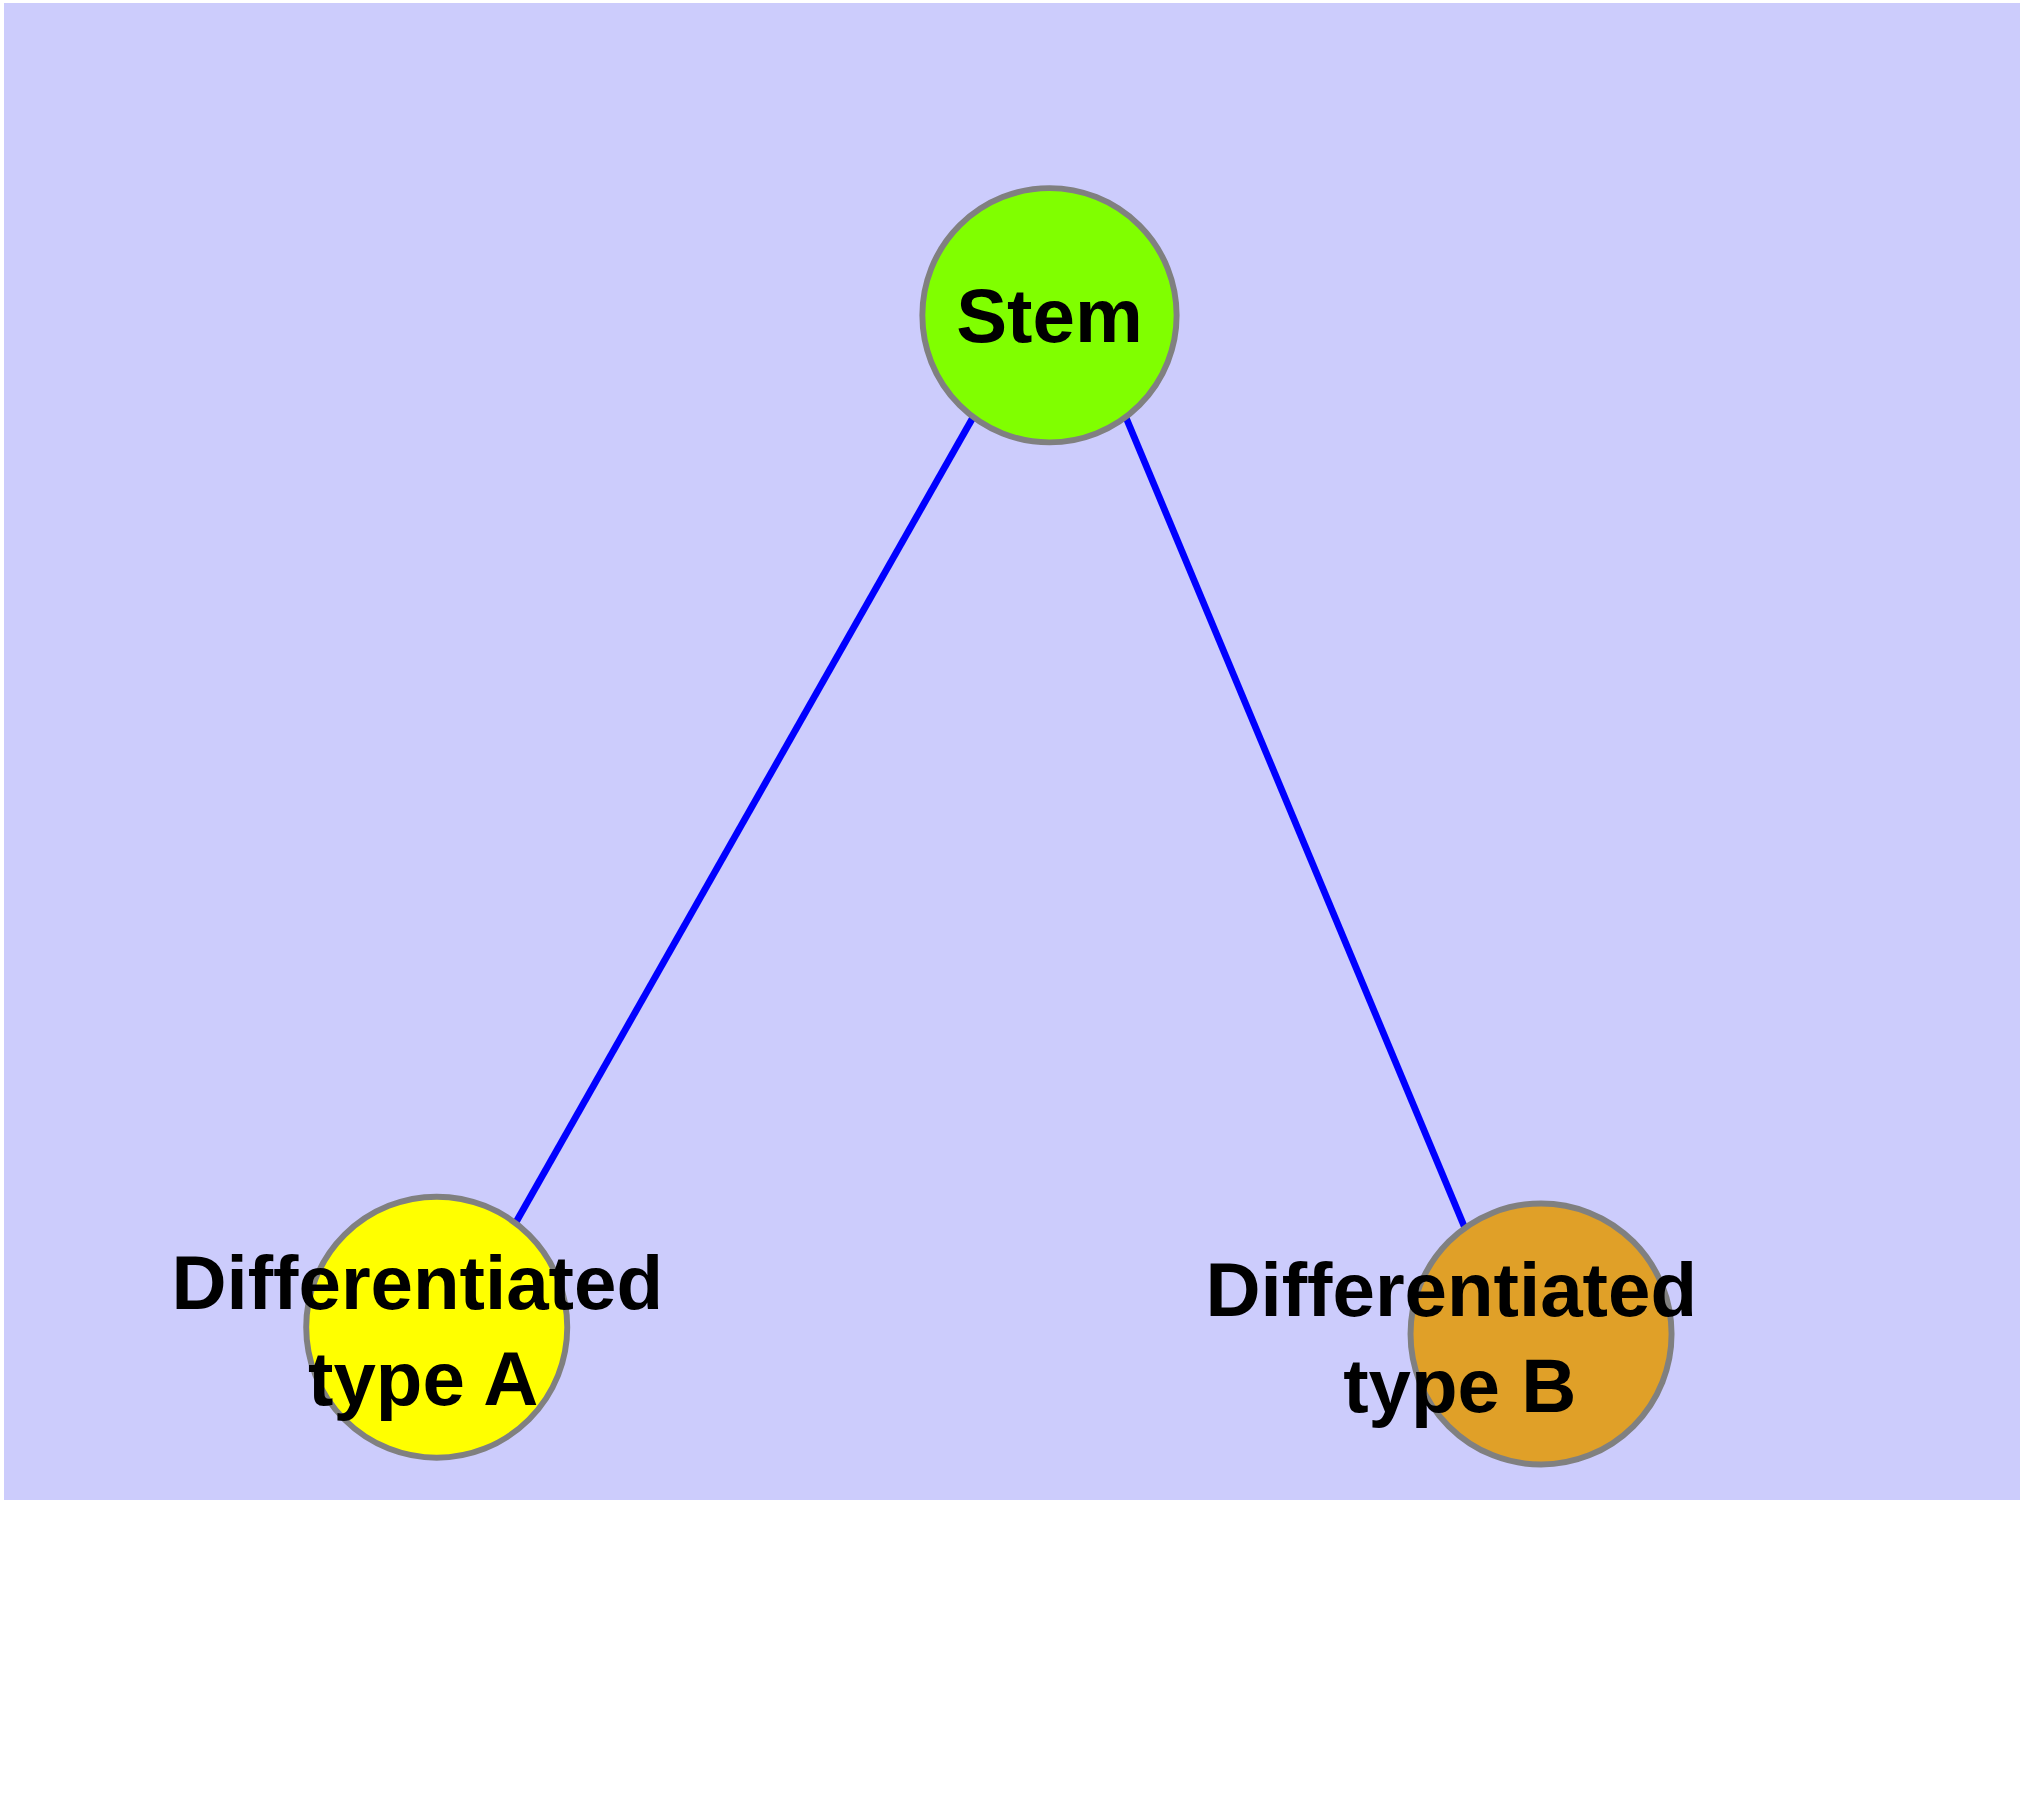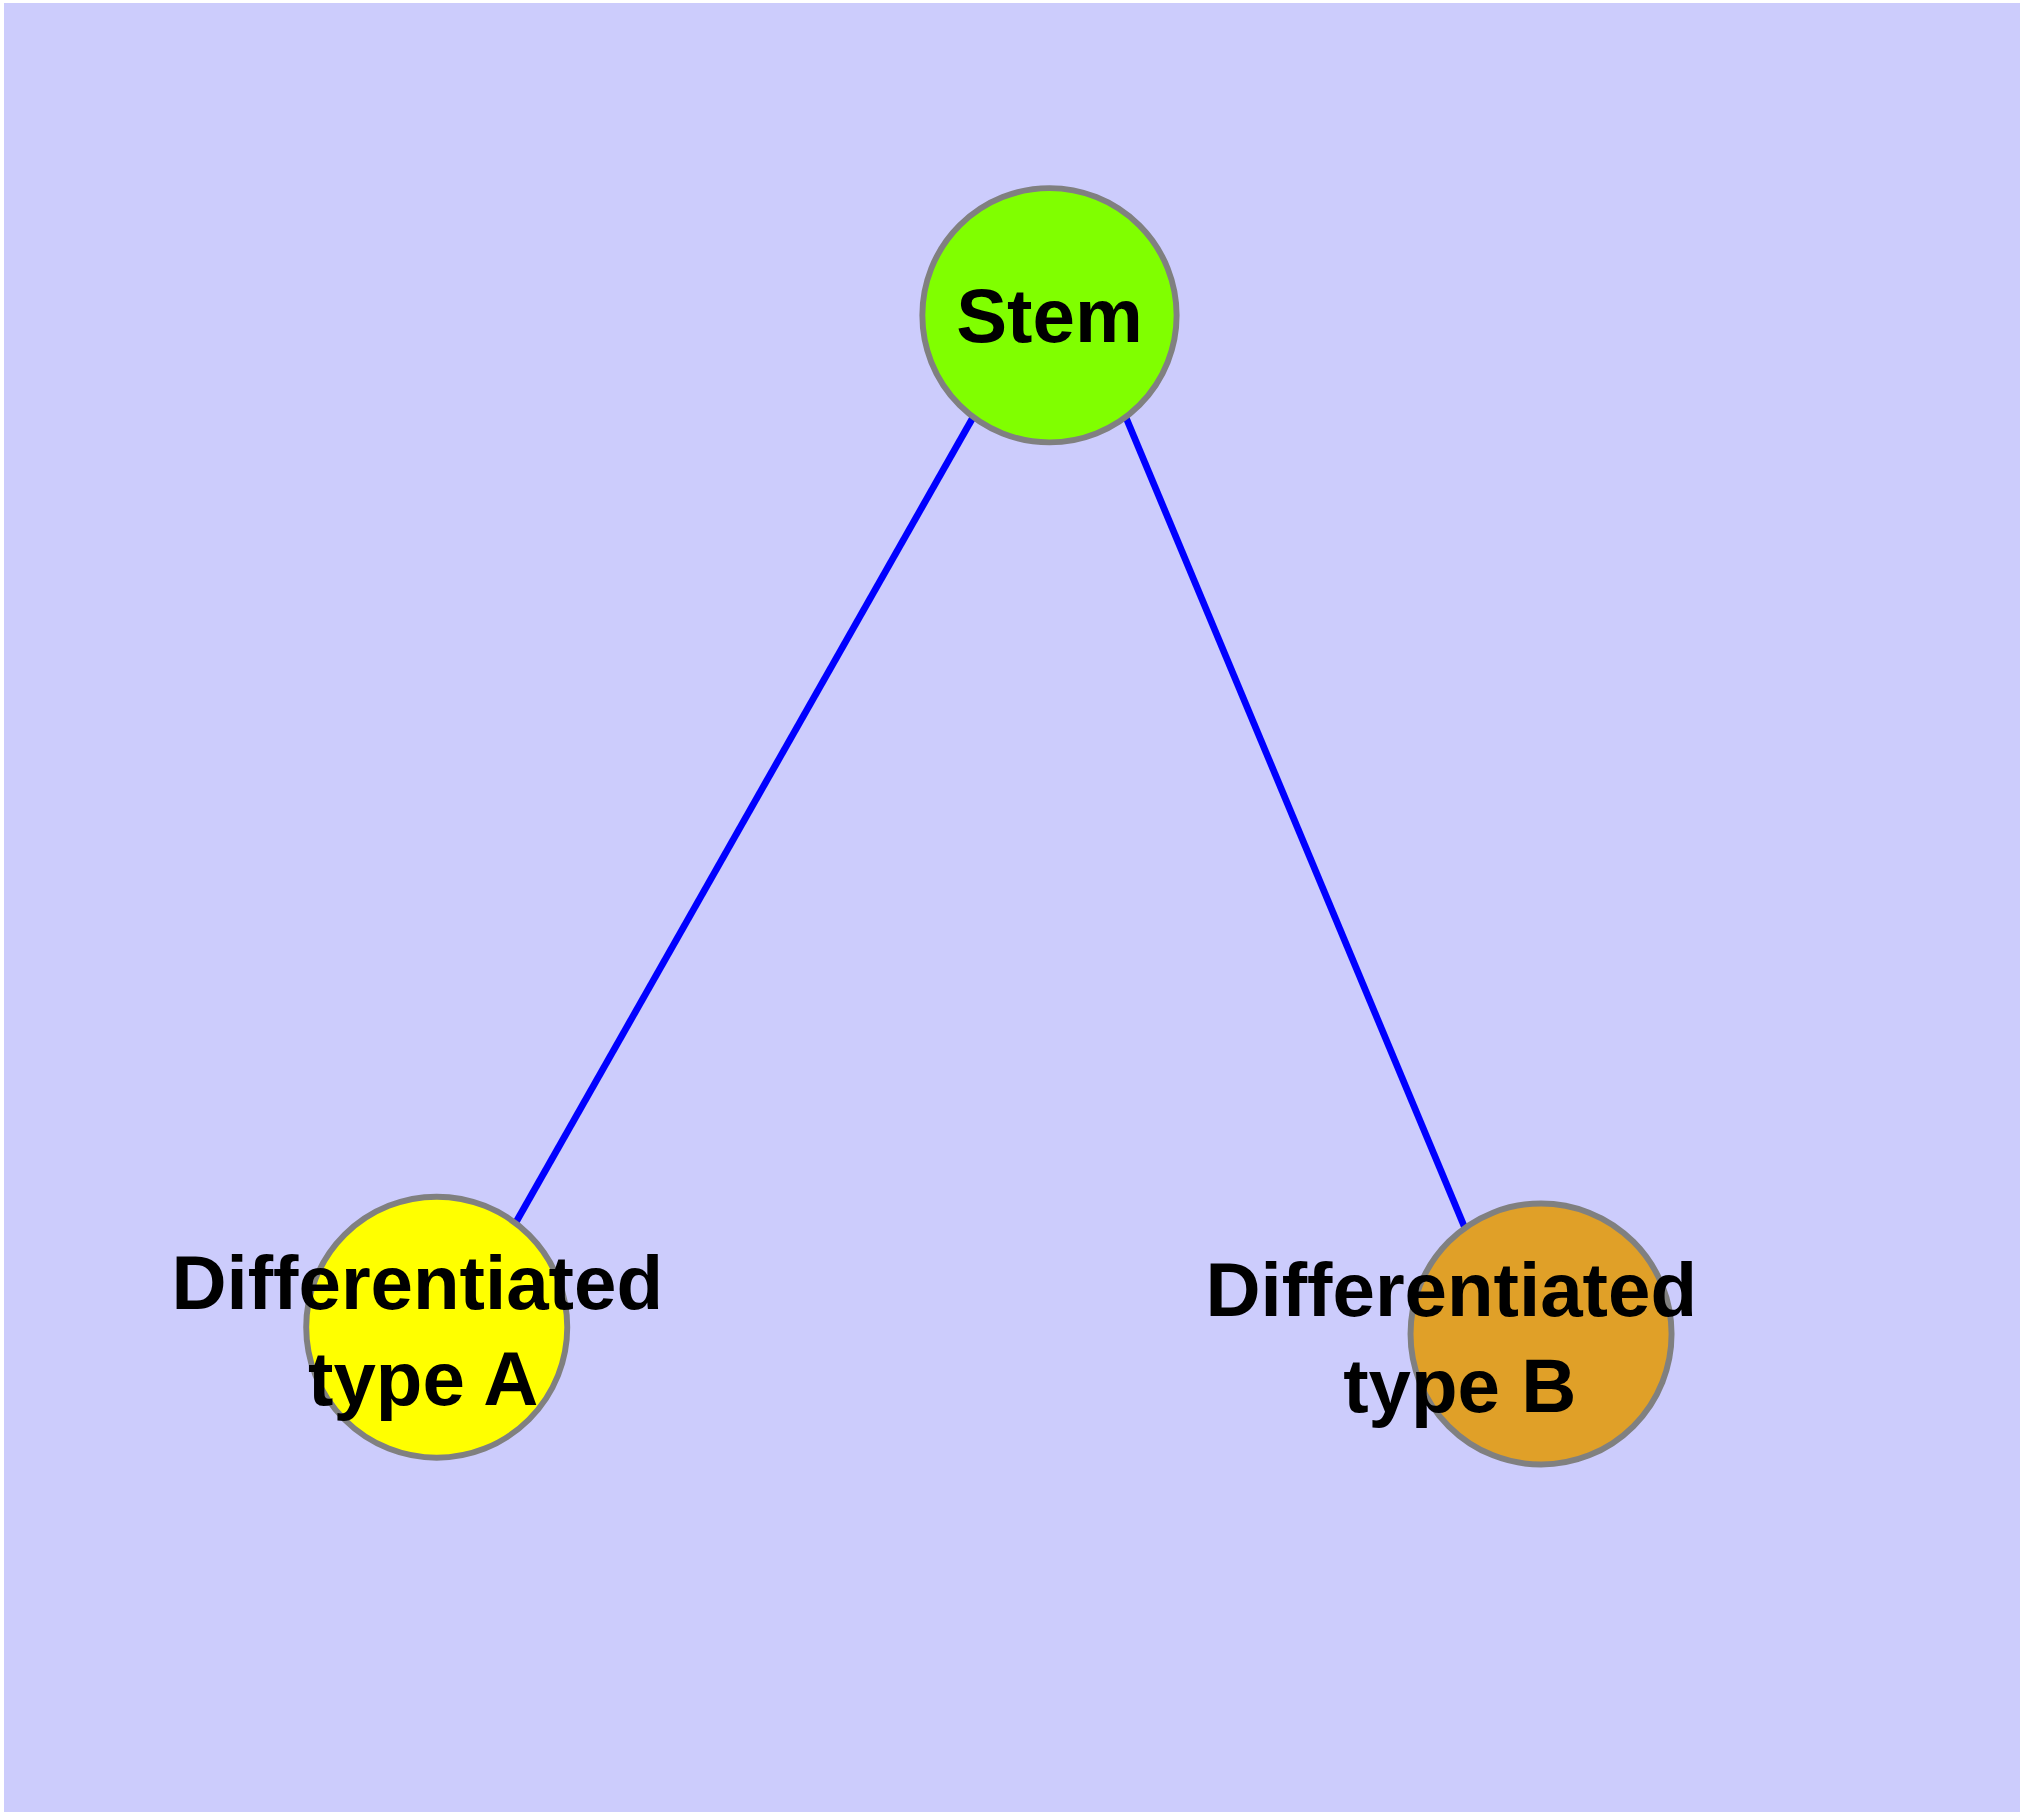--- a/index.html
+++ b/index.html
@@ -3,21 +3,21 @@
 <meta charset="utf-8">
 <style>
   html, body {
     margin: 0;
     padding: 0;
     background: #ffffff;
   }
   #canvas {
     position: relative;
     width: 2021px;
-    height: 1812px;
+    height: 1500px;
     background: #ffffff;
     overflow: hidden;
     font-family: "Liberation Sans", sans-serif;
   }
   #plot-bg {
     position: absolute;
     left: 4.2px;
     top: 3.4px;
     width: 2016px;
     height: 1809px;

